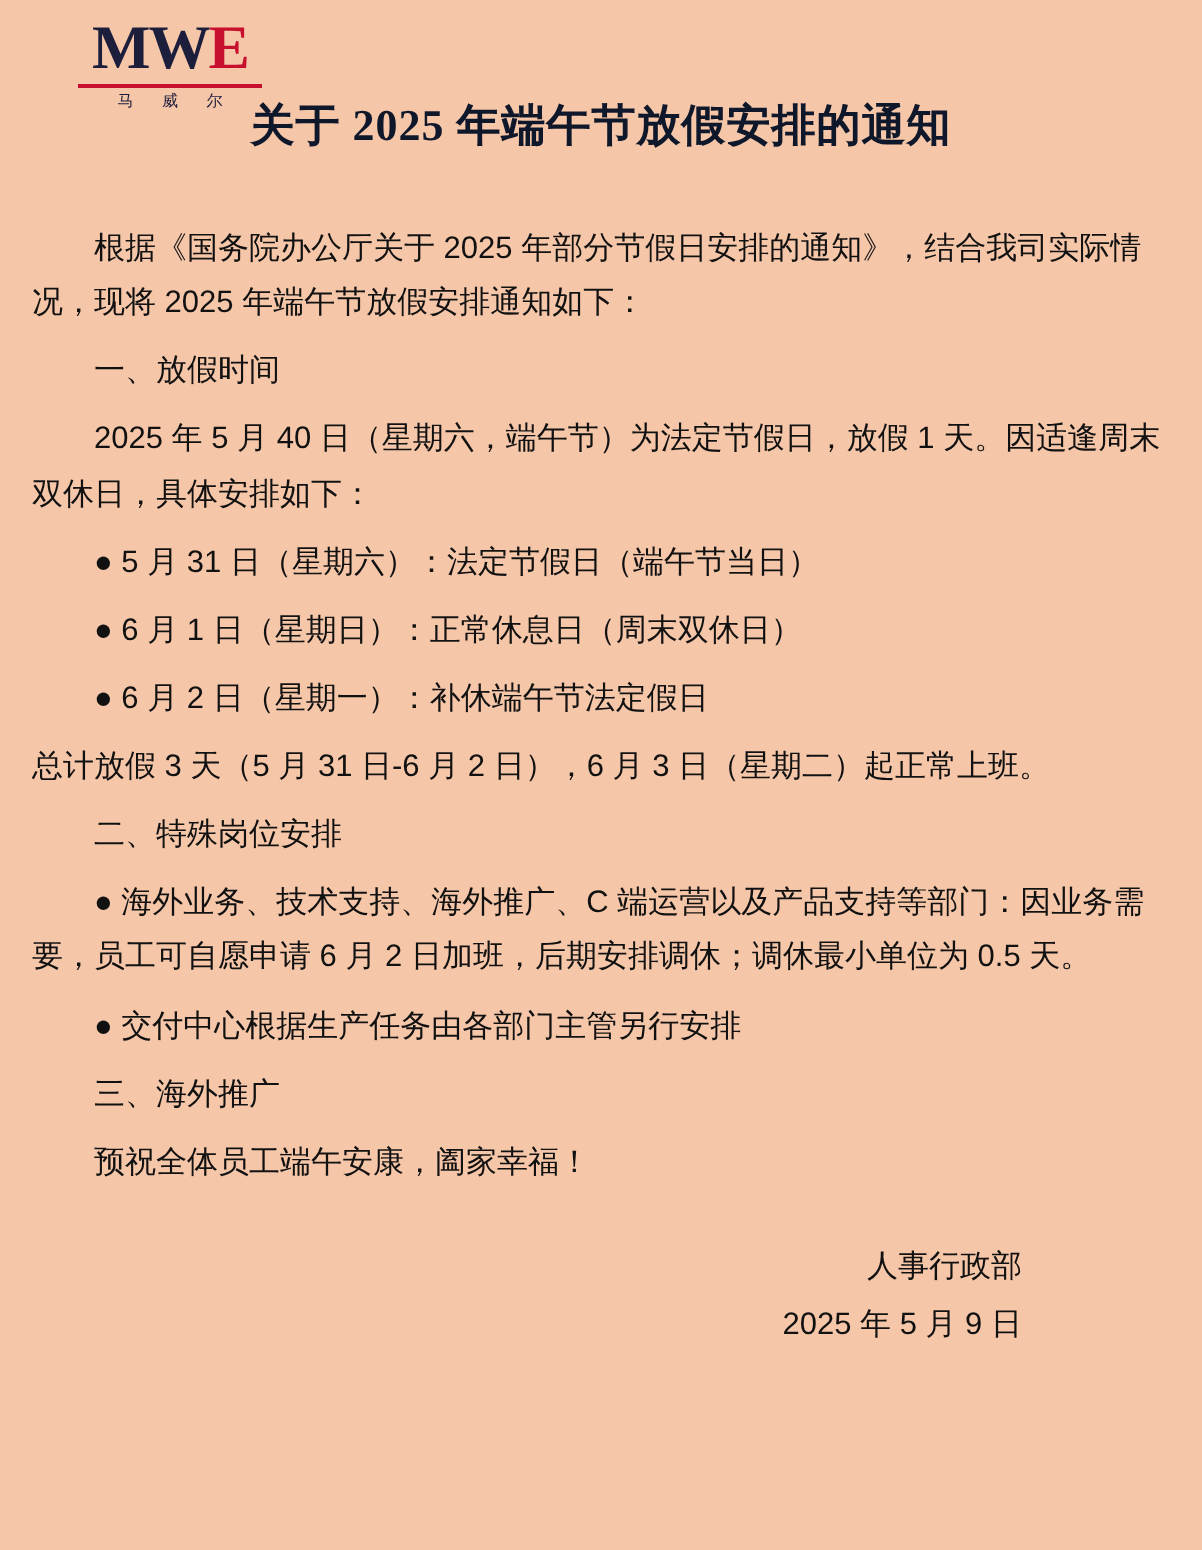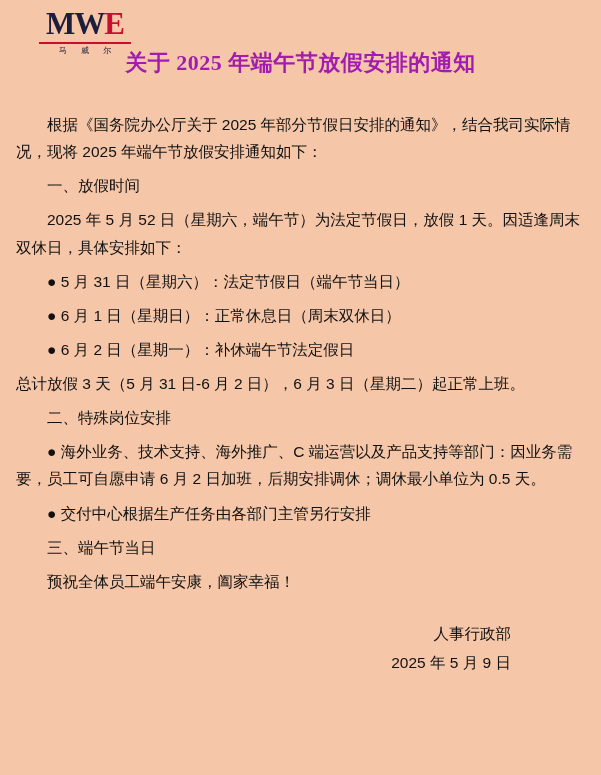--- a/index.html
+++ b/index.html
@@ -57,21 +57,21 @@
     background: #c8102e;
   }
   
   .doc-title {
     margin: 40px 0 0 0;
     text-align: center;
     font-family: "Liberation Serif", serif;
     font-weight: bold;
     font-size: 22px;
     letter-spacing: 0.5px;
-    color: #a21caf;
+    color: #0f172a;
   }
   .content {
     margin-top: 33px;
     font-size: 15.5px;
     line-height: 1.75;
     color: #111;
   }
   p {
     margin: 0 0 7px 0;
   }
@@ -101,29 +101,29 @@
     <div class="logo-mark"><span>MW</span><span class="accent">E</span></div>
     <div class="logo-underline"></div>
     <div class="logo-sub">马 威 尔</div>
   </div>
 
   <h1 class="doc-title">关于 2025 年端午节放假安排的通知</h1>
 
   <div class="content">
     <p class="indent">根据《国务院办公厅关于 2025 年部分节假日安排的通知》，结合我司实际情况，现将 2025 年端午节放假安排通知如下：</p>
     <p class="indent">一、放假时间</p>
-    <p class="indent">2025 年 5 月 52 日（星期六，端午节）为法定节假日，放假 1 天。因适逢周末双休日，具体安排如下：</p>
+    <p class="indent">2025 年 5 月 40 日（星期六，端午节）为法定节假日，放假 1 天。因适逢周末双休日，具体安排如下：</p>
     <p class="bullet">● 5 月 31 日（星期六）：法定节假日（端午节当日）</p>
     <p class="bullet">● 6 月 1 日（星期日）：正常休息日（周末双休日）</p>
     <p class="bullet">● 6 月 2 日（星期一）：补休端午节法定假日</p>
     <p class="noindent">总计放假 3 天（5 月 31 日-6 月 2 日），6 月 3 日（星期二）起正常上班。</p>
     <p class="indent">二、特殊岗位安排</p>
     <p class="bullet">● 海外业务、技术支持、海外推广、C 端运营以及产品支持等部门：因业务需要，员工可自愿申请 6 月 2 日加班，后期安排调休；调休最小单位为 0.5 天。</p>
     <p class="bullet">● 交付中心根据生产任务由各部门主管另行安排</p>
-    <p class="indent">三、端午节当日</p>
+    <p class="indent">三、海外推广</p>
     <p class="indent">预祝全体员工端午安康，阖家幸福！</p>
   </div>
 
   <div class="sign">
     <div>人事行政部</div>
     <div>2025 年 5 月 9 日</div>
   </div>
 
 </div>
 

